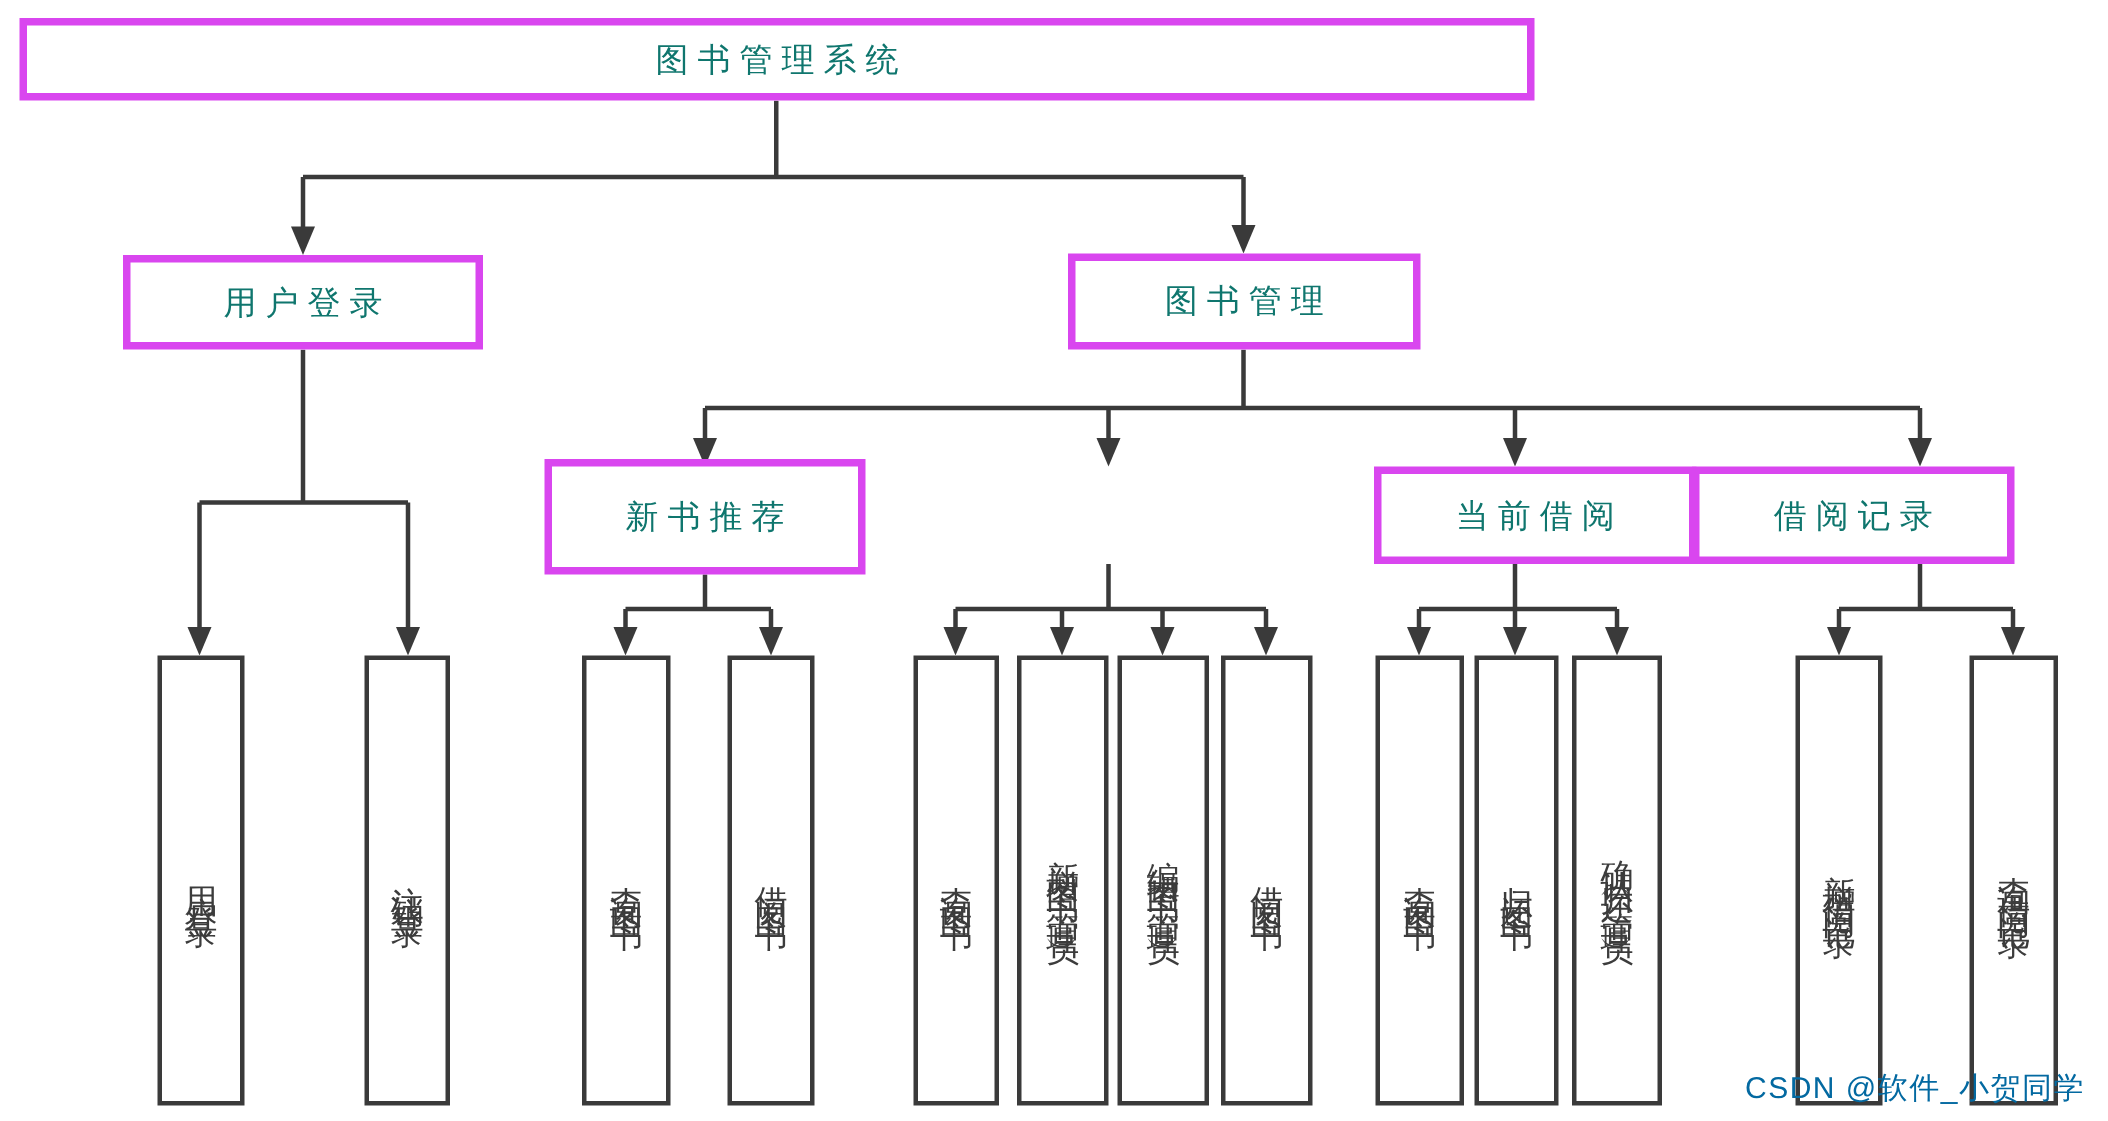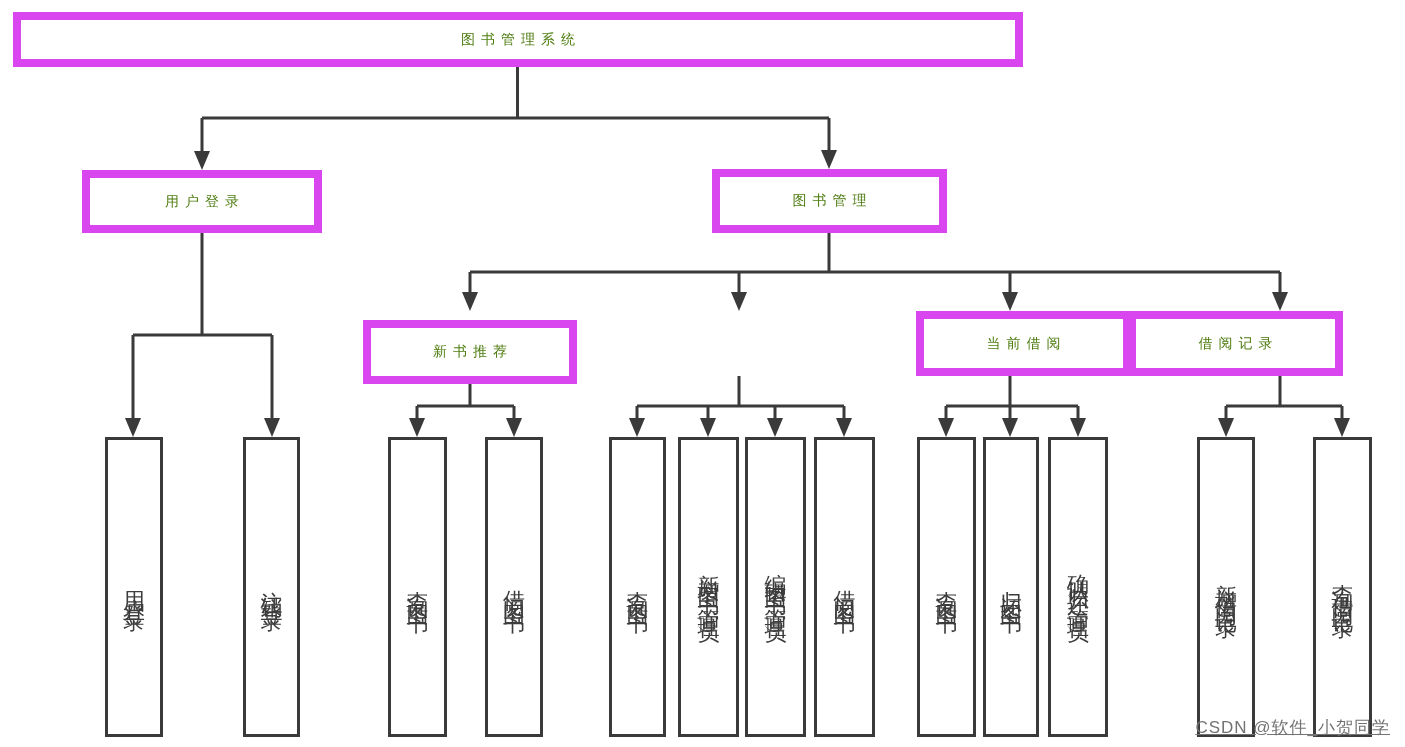--- a/index.html
+++ b/index.html
@@ -13,27 +13,27 @@
   }
   #wires {
     position: absolute;
     left: 0; top: 0;
     width: 1405px; height: 747px;
     pointer-events: none;
   }
   .hbox {
     position: absolute;
     box-sizing: border-box;
-    border: 8px solid #d946ef;
+    border: 5px solid #d946ef;
     background: #ffffff;
     display: flex;
     align-items: center;
     justify-content: center;
-    color: #4d7c0f;
-    font-size: 14px;
+    color: #0f766e;
+    font-size: 22px;
     letter-spacing: 6px;
     text-indent: 6px;
     white-space: nowrap;
   }
   .vbox {
     position: absolute;
     box-sizing: border-box;
     border: 3px solid #3a3a3a;
     background: #ffffff;
     top: 437px;
@@ -45,25 +45,24 @@
     text-orientation: mixed;
     color: #3c3c3c;
     font-size: 22px;
     letter-spacing: 7px;
     line-height: 1.0;
   }
   .watermark {
     position: absolute;
     right: 15px;
     bottom: 8px;
-    font-size: 17px;
-    color: #737373;
+    font-size: 20px;
+    color: #0369a1;
     letter-spacing: 1px;
     white-space: nowrap;
-    text-decoration: underline;
   }
 </style>
 </head>
 <body>
 
 <div id="canvas">
 
   <svg id="wires" viewBox="0 0 1405 747" xmlns="http://www.w3.org/2000/svg">
     <g stroke="#3a3a3a" stroke-width="3" fill="none">
       <path d="M517.5 67 L517.5 118 M202 118 L829 118 M202 118 L202 154 M829 118 L829 153"></path>
@@ -125,21 +124,21 @@
       <polygon points="1218,418 1234,418 1226,437"></polygon>
       <polygon points="1334,418 1350,418 1342,437"></polygon>
     </g>
   </svg>
 
   <div class="hbox" style="left:13px; top:12px; width:1010px; height:55px;">图书管理系统</div>
 
   <div class="hbox" style="left:82px; top:170px; width:240px; height:63px;">用户登录</div>
   <div class="hbox" style="left:712px; top:169px; width:235px; height:64px;">图书管理</div>
 
-  <div class="hbox" style="left:363px; top:320px; width:214px; height:64px;">新书推荐</div>
+  <div class="hbox" style="left:363px; top:306px; width:214px; height:77px;">新书推荐</div>
   <div class="hbox" style="left:916px; top:311px; width:215px; height:65px;">当前借阅</div>
   <div class="hbox" style="left:1128px; top:311px; width:215px; height:65px;">借阅记录</div>
 
   <div class="vbox" style="left:105px; width:58px;">用户登录</div>
   <div class="vbox" style="left:243px; width:57px;">注销登录</div>
 
   <div class="vbox" style="left:388px; width:59px;">查询图书</div>
   <div class="vbox" style="left:485px; width:58px;">借阅图书</div>
 
   <div class="vbox" style="left:609px; width:57px;">查询图书</div>

